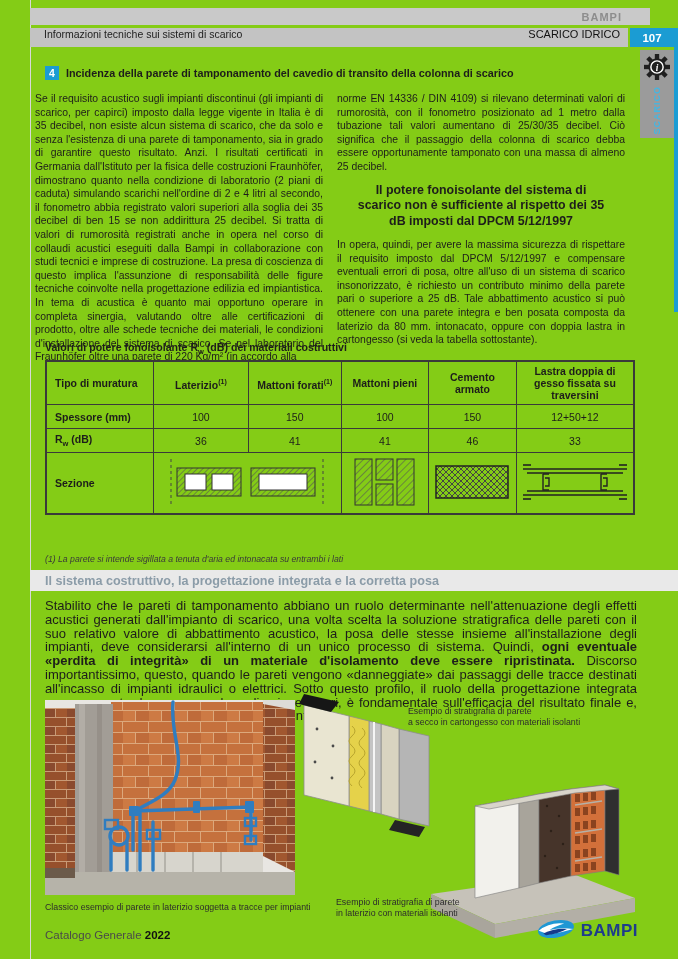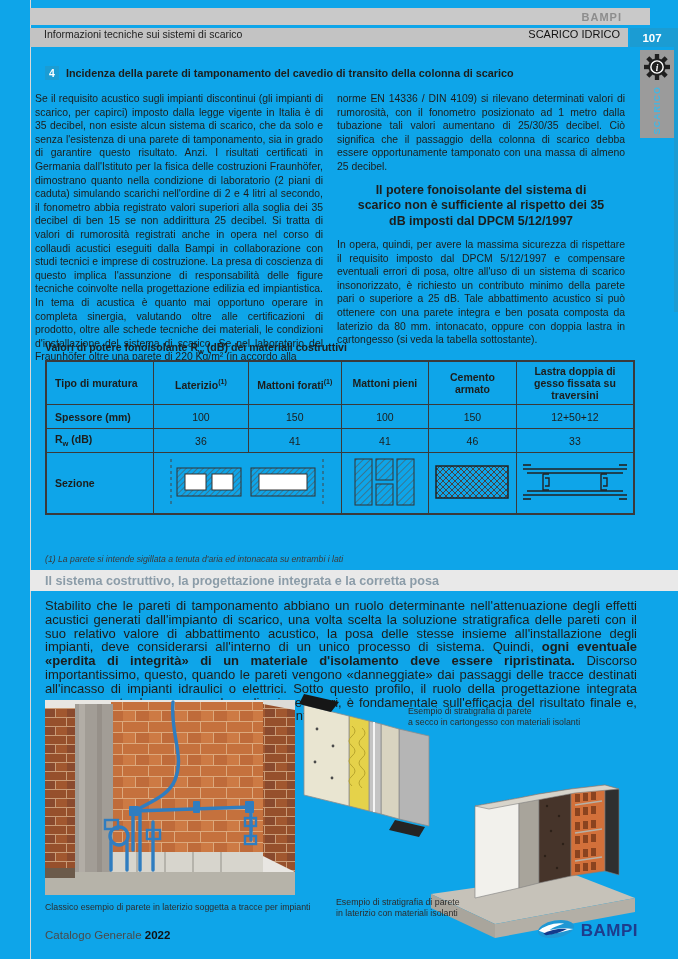--- a/index.html
+++ b/index.html
@@ -1,18 +1,18 @@
 <!DOCTYPE html>
 <html><head>
 <meta charset="utf-8">
 <style>
   * { margin:0; padding:0; box-sizing:border-box; }
   html,body { width:678px; height:959px; background:#fff; overflow:hidden;
     font-family:"Liberation Sans", sans-serif; color:#1d1d1b; }
-  .page { position:relative; width:678px; height:959px; background:#0ea5e9; }
+  .page { position:relative; width:678px; height:959px; background:#84cc16; }
   .left-rule { position:absolute; left:30px; top:0; bottom:0; width:1px; background:#d8d8d8; }
 
   
   .bar1 { position:absolute; left:30px; top:8px; width:620px; height:17px; background:#c9c9c9;
     display:flex; align-items:center; justify-content:flex-end; padding-right:28px; }
   .bar1 .brand { font-size:11px; font-weight:bold; letter-spacing:1px; color:#8d8d8d; }
   .bar2 { position:absolute; left:30px; top:28px; width:598px; height:19px; background:#c3c3c3;
     display:flex; align-items:flex-start; justify-content:space-between; padding:0 8px 0 14px; }
   .bar2 .lt { font-size:10.5px; color:#222; }
   .bar2 .rt { font-size:11px; font-weight:normal; color:#111; }

